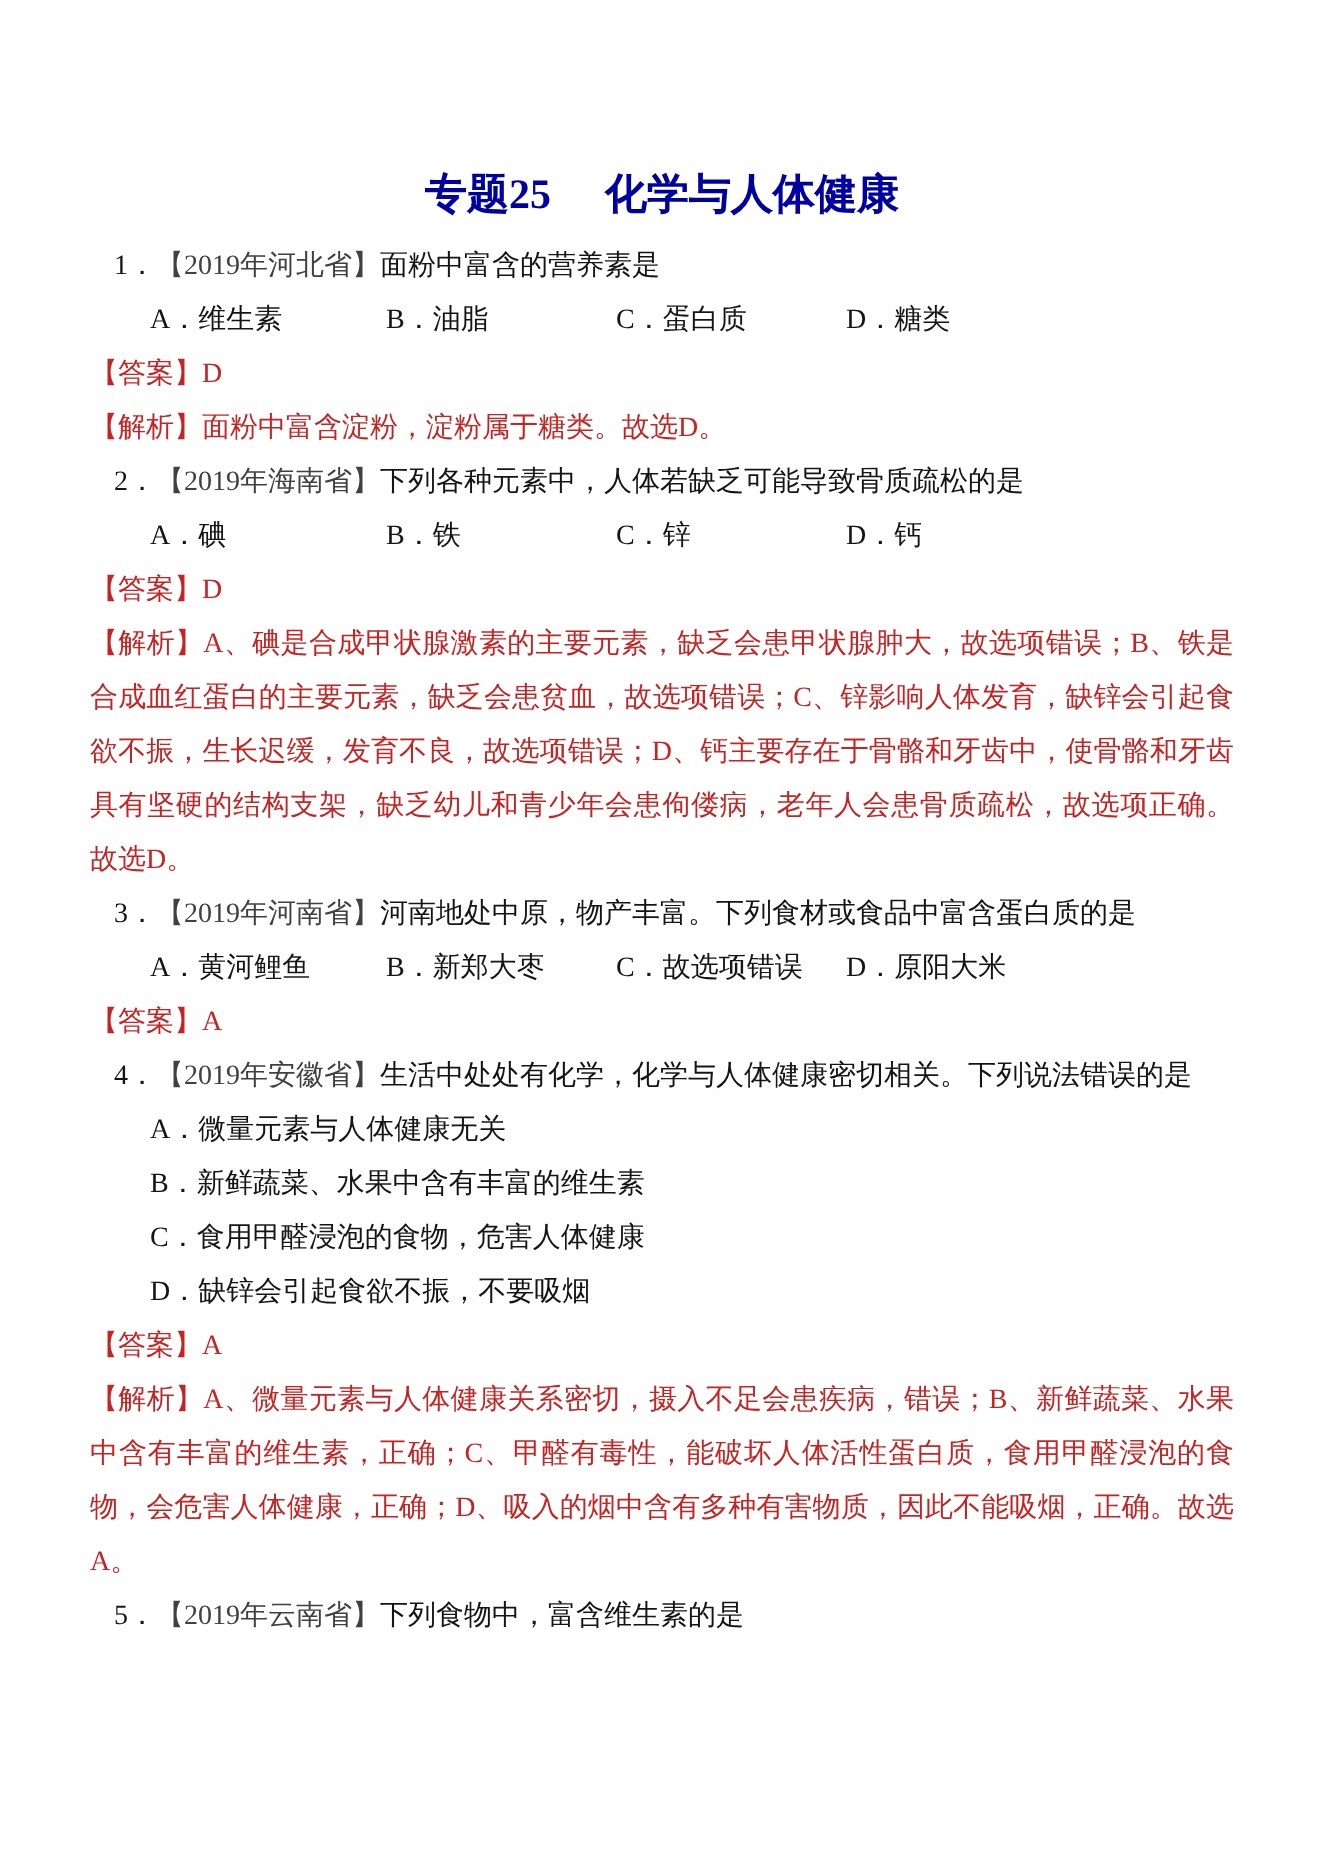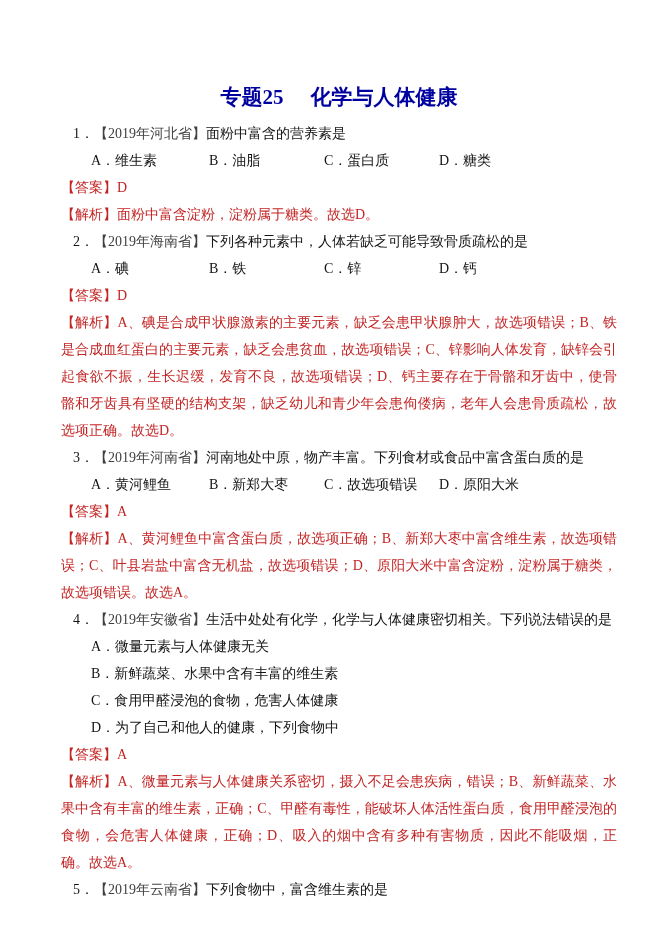--- a/index.html
+++ b/index.html
@@ -1,21 +1,21 @@
 <!DOCTYPE html>
 <html><head>
 <meta charset="utf-8">
 <style>
   html, body { margin:0; padding:0; background:#ffffff; }
   .page {
     position:relative;
     width:661px; height:935px;
     background:#ffffff;
     box-sizing:border-box;
-    padding:82px 44px 0 61px;
+    padding:82px 44px 0 45px;
     font-family:"Liberation Serif","DejaVu Serif",serif;
     font-size:14px;
     line-height:27px;
     color:#141414;
     overflow:hidden;
   }
   .title {
     text-align:center;
     font-weight:bold;
     font-size:21px;
@@ -66,25 +66,24 @@
   <p class="red ana"><span>【解析】</span><span>A、碘是合成甲状腺激素的主要元素，缺乏会患甲状腺肿大，故选项错误；B、铁是合成血红蛋白的主要元素，缺乏会患贫血，故选项错误；C、锌影响人体发育，缺锌会引起食欲不振，生长迟缓，发育不良，故选项错误；D、钙主要存在于骨骼和牙齿中，使骨骼和牙齿具有坚硬的结构支架，缺乏幼儿和青少年会患佝偻病，老年人会患骨质疏松，故选项正确。故选D。</span></p>
 
   <p class="q-line"><span>3．</span><span class="blue">【2019年河南省】</span><span>河南地处中原，物产丰富。下列食材或食品中富含蛋白质的是</span></p>
   <div class="opts-row">
     <span>A．黄河鲤鱼</span>
     <span>B．新郑大枣</span>
     <span>C．故选项错误</span>
     <span>D．原阳大米</span>
   </div>
   <p class="red"><span class="ans-label">【答案】</span><span>A</span></p>
-  <p class="red ana"><span>【解析】</span><span>A、黄河鲤鱼中富含蛋白质，故选项正确；B、新郑大枣中富含维生素，故选项错误；C、叶县岩盐中富含无机盐，故选项错误；D、原阳大米中富含淀粉，淀粉属于糖类，故选项错误。故选A。</span></p>
 
   <p class="q-line"><span>4．</span><span class="blue">【2019年安徽省】</span><span>生活中处处有化学，化学与人体健康密切相关。下列说法错误的是</span></p>
   <p class="opt-line"><span>A．微量元素与人体健康无关</span></p>
   <p class="opt-line"><span>B．新鲜蔬菜、水果中含有丰富的维生素</span></p>
   <p class="opt-line"><span>C．食用甲醛浸泡的食物，危害人体健康</span></p>
-  <p class="opt-line"><span>D．为了自己和他人的健康，下列食物中</span></p>
+  <p class="opt-line"><span>D．缺锌会引起食欲不振，不要吸烟</span></p>
   <p class="red"><span class="ans-label">【答案】</span><span>A</span></p>
   <p class="red ana"><span>【解析】</span><span>A、微量元素与人体健康关系密切，摄入不足会患疾病，错误；B、新鲜蔬菜、水果中含有丰富的维生素，正确；C、甲醛有毒性，能破坏人体活性蛋白质，食用甲醛浸泡的食物，会危害人体健康，正确；D、吸入的烟中含有多种有害物质，因此不能吸烟，正确。故选A。</span></p>
 
   <p class="q-line"><span>5．</span><span class="blue">【2019年云南省】</span><span>下列食物中，富含维生素的是</span></p>
 
 </div>
 
 </body></html>

